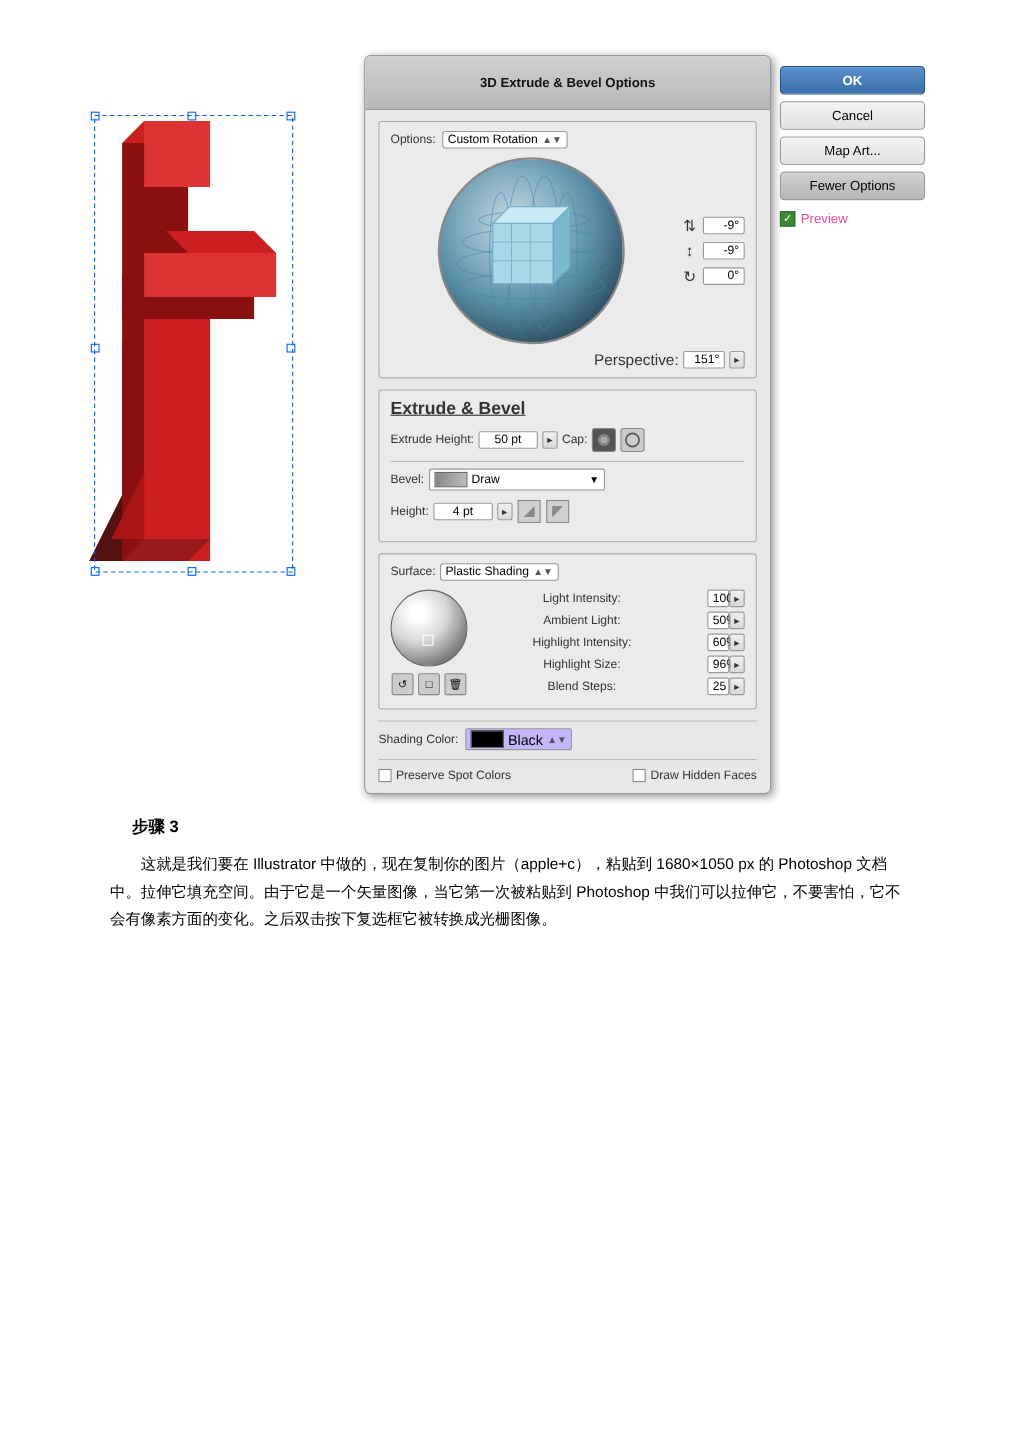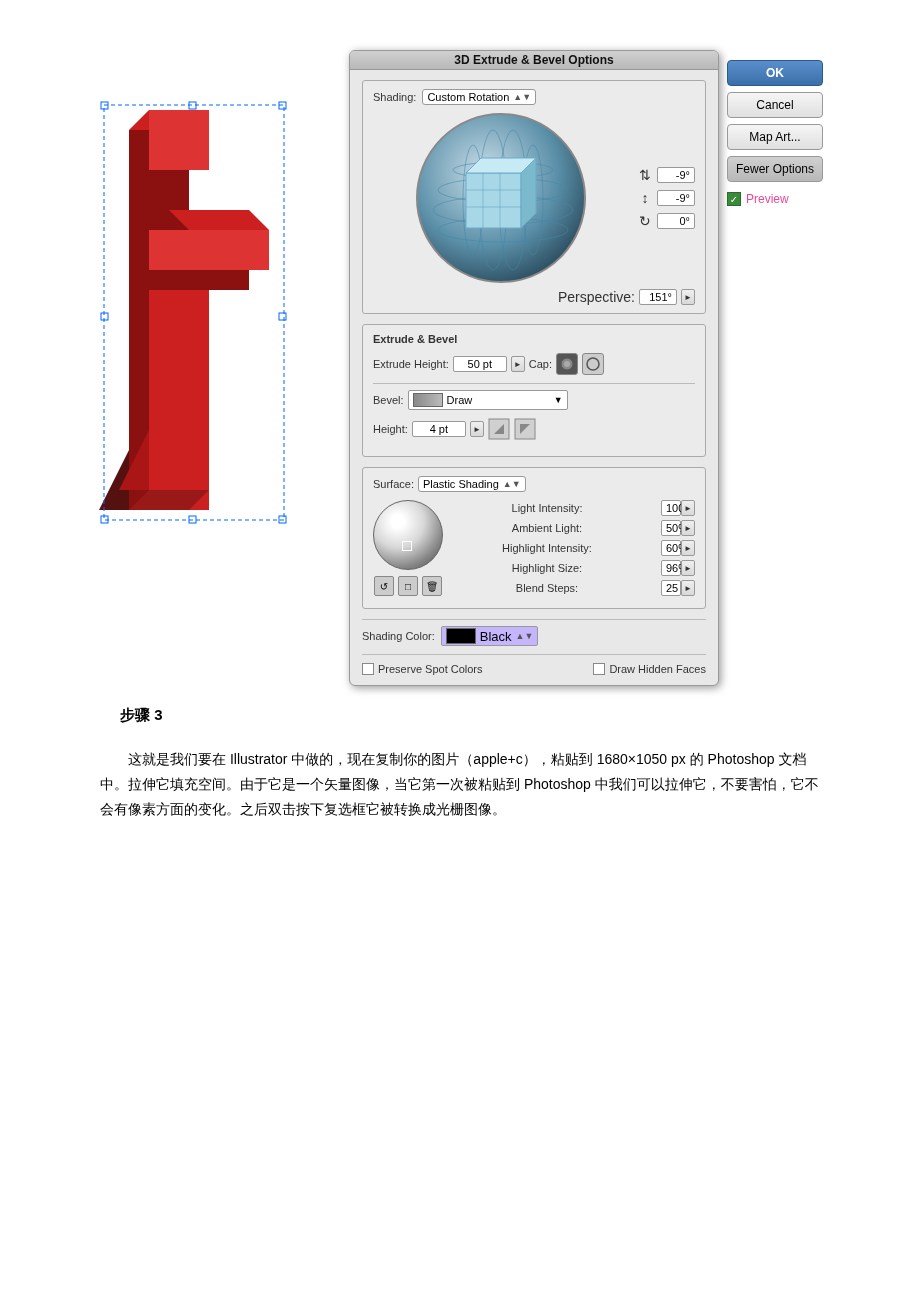--- a/index.html
+++ b/index.html
@@ -31,21 +31,21 @@
       border: 1px solid #999;
       border-radius: 6px;
       box-shadow: 2px 2px 8px rgba(0,0,0,0.4);
       overflow: hidden;
     }
 
     .dialog-titlebar {
       background: linear-gradient(to bottom, #d0d0d0, #b8b8b8);
       border-bottom: 1px solid #999;
       text-align: center;
-      padding: 2px 8px;
+      padding: 17px 8px;
       font-size: 12px;
       font-weight: bold;
       color: #111;
     }
 
     .dialog-content {
       padding: 10px 12px;
     }
 
     
@@ -170,24 +170,25 @@
     .extrude-section {
       border: 1px solid #aaa;
       border-radius: 3px;
       padding: 8px 10px;
       margin-bottom: 10px;
       background: #ebebeb;
       position: relative;
     }
 
     .section-title {
-      font-size: 11px;
+      font-size: 16px;
       font-weight: bold;
       color: #333;
       margin-bottom: 8px;
+      text-decoration: underline;
     }
 
     .form-row {
       display: flex;
       align-items: center;
       gap: 4px;
       margin-bottom: 8px;
     }
 
     .form-label {
@@ -357,21 +358,21 @@
       flex-direction: column;
       gap: 6px;
       padding: 10px 8px;
       min-width: 110px;
     }
 
     .dialog-btn {
       background: linear-gradient(to bottom, #f5f5f5, #e0e0e0);
       border: 1px solid #999;
       border-radius: 4px;
-      padding: 5px 8px;
+      padding: 5px 26px;
       font-size: 12px;
       text-align: center;
       cursor: pointer;
       min-width: 90px;
       color: #000;
     }
 
     .dialog-btn.primary {
       background: linear-gradient(to bottom, #5a8fcc, #3a6fa8);
       color: white;
@@ -408,21 +409,21 @@
     }
 
     
     .step-section {
       margin: 20px 0 12px 60px;
     }
 
     .step-title {
       font-size: 15px;
       font-weight: bold;
-      margin-bottom: 22px;
+      margin-bottom: 12px;
       color: #000;
     }
 
     
     .text-content {
       margin: 0 40px;
       font-size: 14px;
       line-height: 1.8;
       color: #000;
       text-indent: 2em;
@@ -478,21 +479,21 @@
       <div class="dialog-box">
 
         <div class="dialog-titlebar">
           <span>3D Extrude &amp; Bevel Options</span>
         </div>
 
         <div class="dialog-content">
 
           <div class="section-box">
             <div class="position-header">
-              <span class="position-label">Shading:</span>
+              <span class="position-label">Options:</span>
               <div class="select-control">
                 <span>Custom Rotation</span>
                 <span class="select-arrow">▲▼</span>
               </div>
             </div>
 
             <div style="display:flex; align-items:center; gap:8px;">
 
               <div style="flex:1; display:flex; justify-content:center;">
                 <div class="sphere" style="width:170px;height:170px;">

